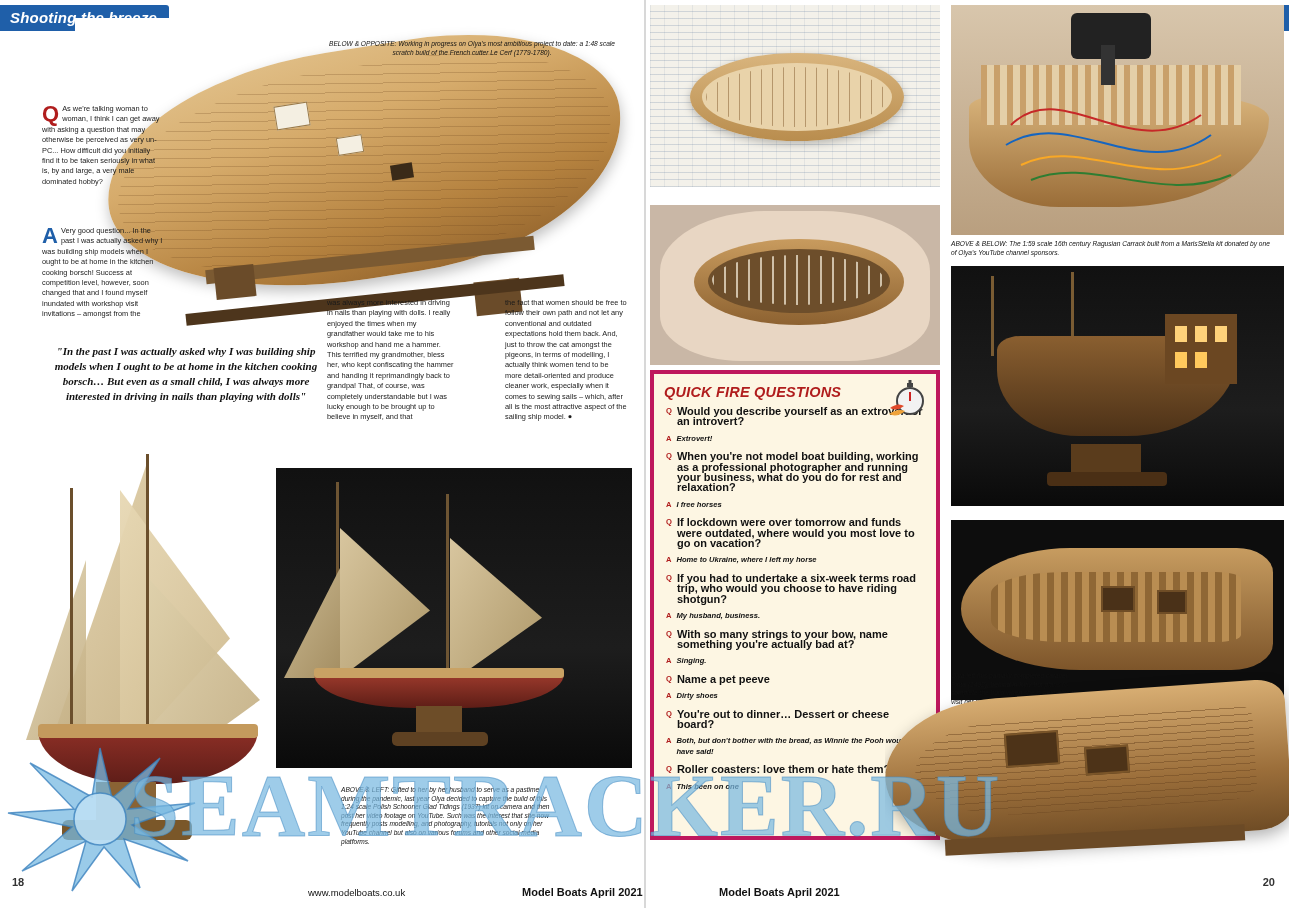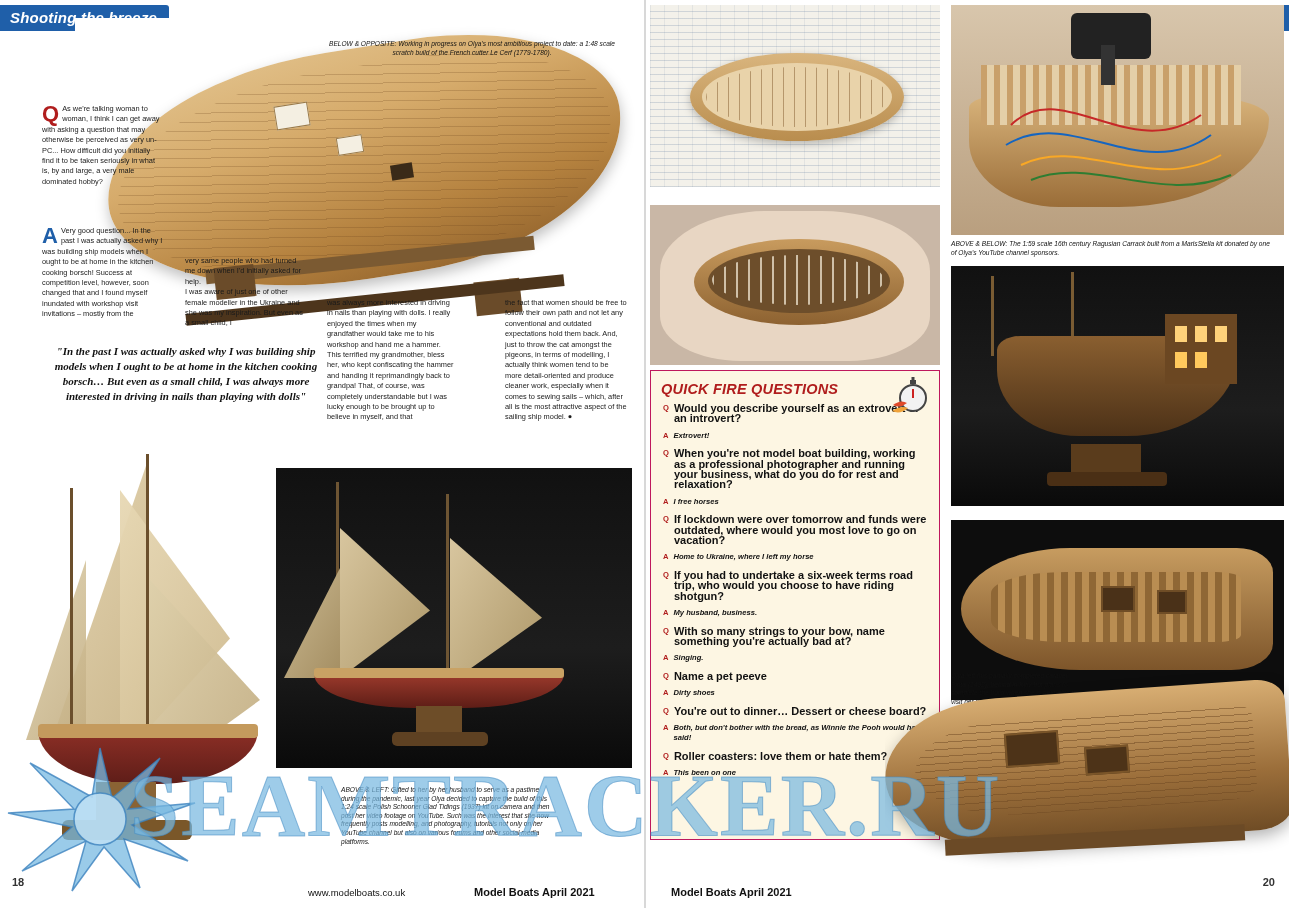--- a/index.html
+++ b/index.html
@@ -75,21 +75,21 @@
     font-size: 6.6px;
     line-height: 8.6px;
     font-style: italic;
     color: #111;
   }
 
   
   .qfq {
     position: absolute;
     background: #fdf6e3;
-    border: 1px solid #be185d;
+    border: 4px solid #be185d;
   }
   .qfq h3 {
     margin: 0;
     padding: 10px 10px 4px 10px;
     color: #b01d1d;
     font-size: 14.5px;
     font-weight: bold;
     font-style: italic;
     letter-spacing: .2px;
   }
@@ -98,21 +98,21 @@
   .qfq-mark { color: #b01d1d; font-weight: bold; font-size: 7.6px; line-height: 10px; flex: 0 0 auto; }
   .qfq-q { font-size: 11px; line-height: 10.4px; color: #111; font-weight: bold; }
   .qfq-a { font-size: 7.6px; line-height: 10.4px; color: #111; font-style: italic; font-weight: bold; }
   .stopwatch { position: absolute; right: 8px; top: 4px; }
 
   
   .footer {
     position: absolute; bottom: 10px;
     font-size: 9.5px; color: #111;
   }
-  .footer-bold { font-weight: bold; font-size: 11px; }
+  .footer-bold { font-weight: bold; font-size: 11px; margin-left: 48px; }
   .folio { position: absolute; bottom: 20px; font-size: 11px; font-weight: bold; color: #333; }
 
   
   .watermark {
     position: absolute; left: 0; top: 735px;
     width: 1289px; height: 160px;
     pointer-events: none;
     z-index: 40;
   }
   .wm-text {
@@ -159,25 +159,23 @@
       <div style="position:absolute;left:110px;top:276px;width:380px;height:12px;background:#4d351c;transform:rotate(-6deg);"></div>
     </div>
 
     <div class="caption" style="left:327px; top:40px; width:290px; text-align:center;">BELOW &amp; OPPOSITE: Working in progress on Olya's most ambitious project to date: a 1:48 scale scratch build of the French cutter Le Cerf (1779-1780).</div>
 
     <div class="col" style="left:42px; top:104px; width:122px;">
       <p><span class="dropcap dc-q">Q</span><span>As we're talking woman to woman, I think I can get away with asking a question that may otherwise be perceived as very un-PC... How difficult did you initially find it to be taken seriously in what is, by and large, a very male dominated hobby?</span></p>
     </div>
 
     <div class="col" style="left:42px; top:226px; width:122px;">
-      <p><span class="dropcap dc-a">A</span><span>Very good question... In the past I was actually asked why I was building ship models when I ought to be at home in the kitchen cooking borsch! Success at competition level, however, soon changed that and I found myself inundated with workshop visit invitations – mostly from the</span></p>
-    </div>
-
-    <div class="col" style="left:185px; top:256px; width:122px; white-space:pre-line;">very same  people who had turned me down when I'd initially asked for help.
-    I was aware of just one of other female modeller in the Ukraine and she was my inspiration. But even as a small child, I</div>
+      <p><span class="dropcap dc-a">A</span><span>Very good question... In the past I was actually asked why I was building ship models when I ought to be at home in the kitchen cooking borsch! Success at competition level, however, soon changed that and I found myself inundated with workshop visit invitations – amongst from the</span></p>
+    </div>
+
 
     <div class="col" style="left:327px; top:298px; width:128px;">was always more interested in driving in nails than playing with dolls. I really enjoyed the times when my grandfather would take me to his workshop and hand me a hammer. This terrified my grandmother, bless her, who kept confiscating the hammer and handing it reprimandingly back to grandpa! That, of course, was completely understandable but I was lucky enough to be brought up to believe in myself, and that</div>
 
     <div class="col" style="left:505px; top:298px; width:122px;">the fact that women should be free to follow their own path and not let any conventional and outdated expectations hold them back. And, just to throw the cat amongst the pigeons, in terms of modelling, I actually think women tend to be more detail-oriented and produce cleaner work, especially when it comes to sewing sails – which, after all is the most attractive aspect of the sailing ship model. ●</div>
 
     <div class="pullquote" style="left:52px; top:344px; width:268px;">"In the past I was actually asked why I was building ship models when I ought to be at home in the kitchen cooking borsch… But even as a small child, I was always more interested in driving in nails than playing with dolls"</div>
 
     <div class="photo" style="left:0px; top:430px; width:290px; height:440px;">
       <div style="position:absolute;inset:0;background:#ffffff;"></div>
 

